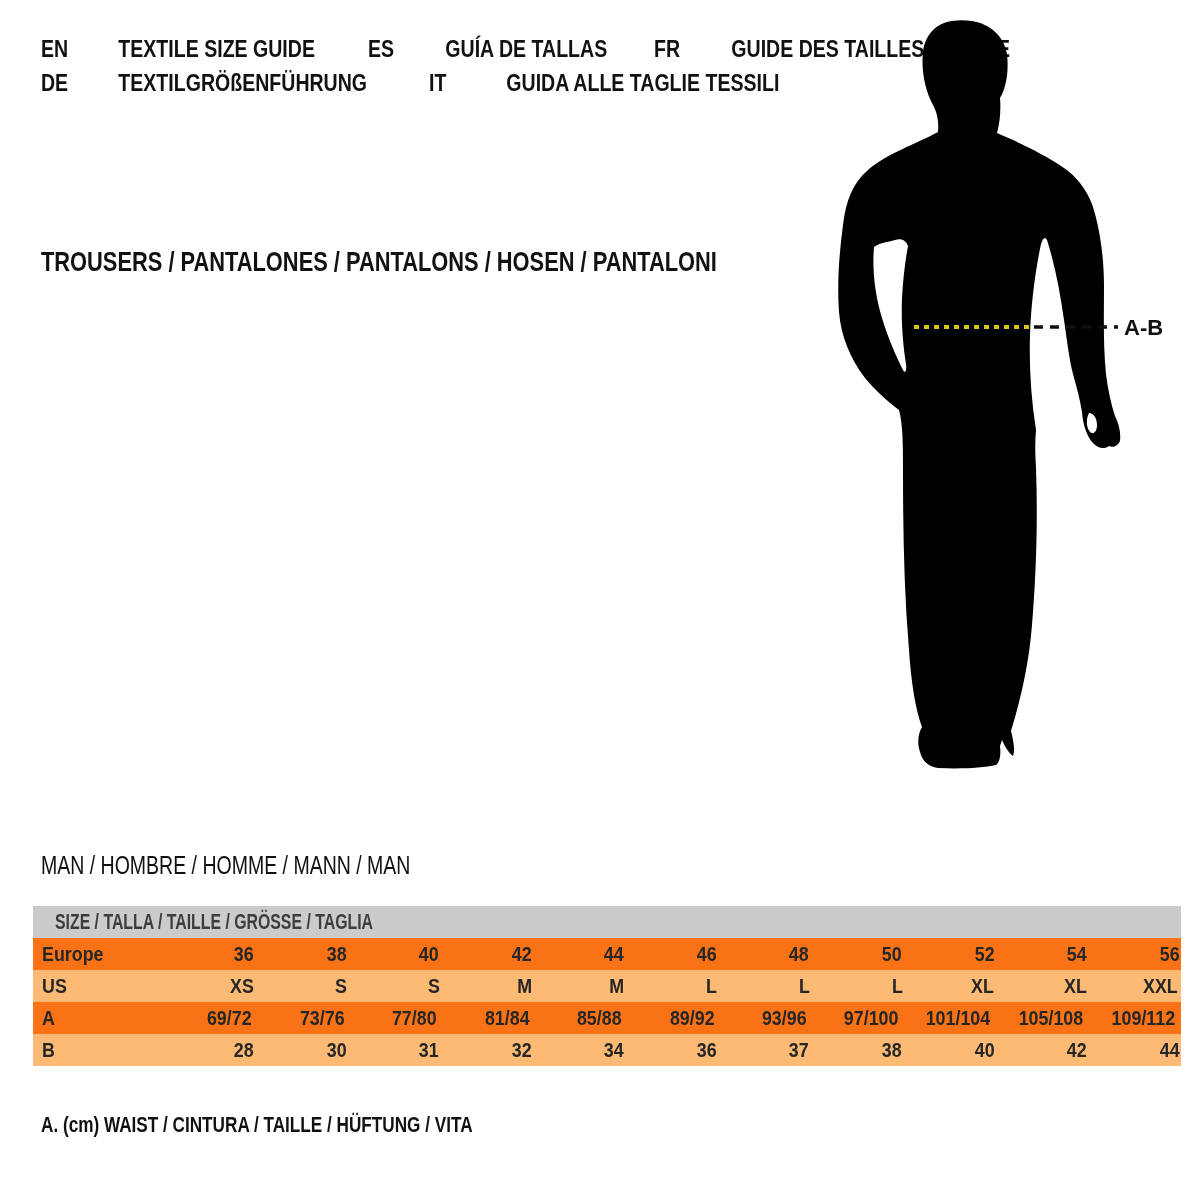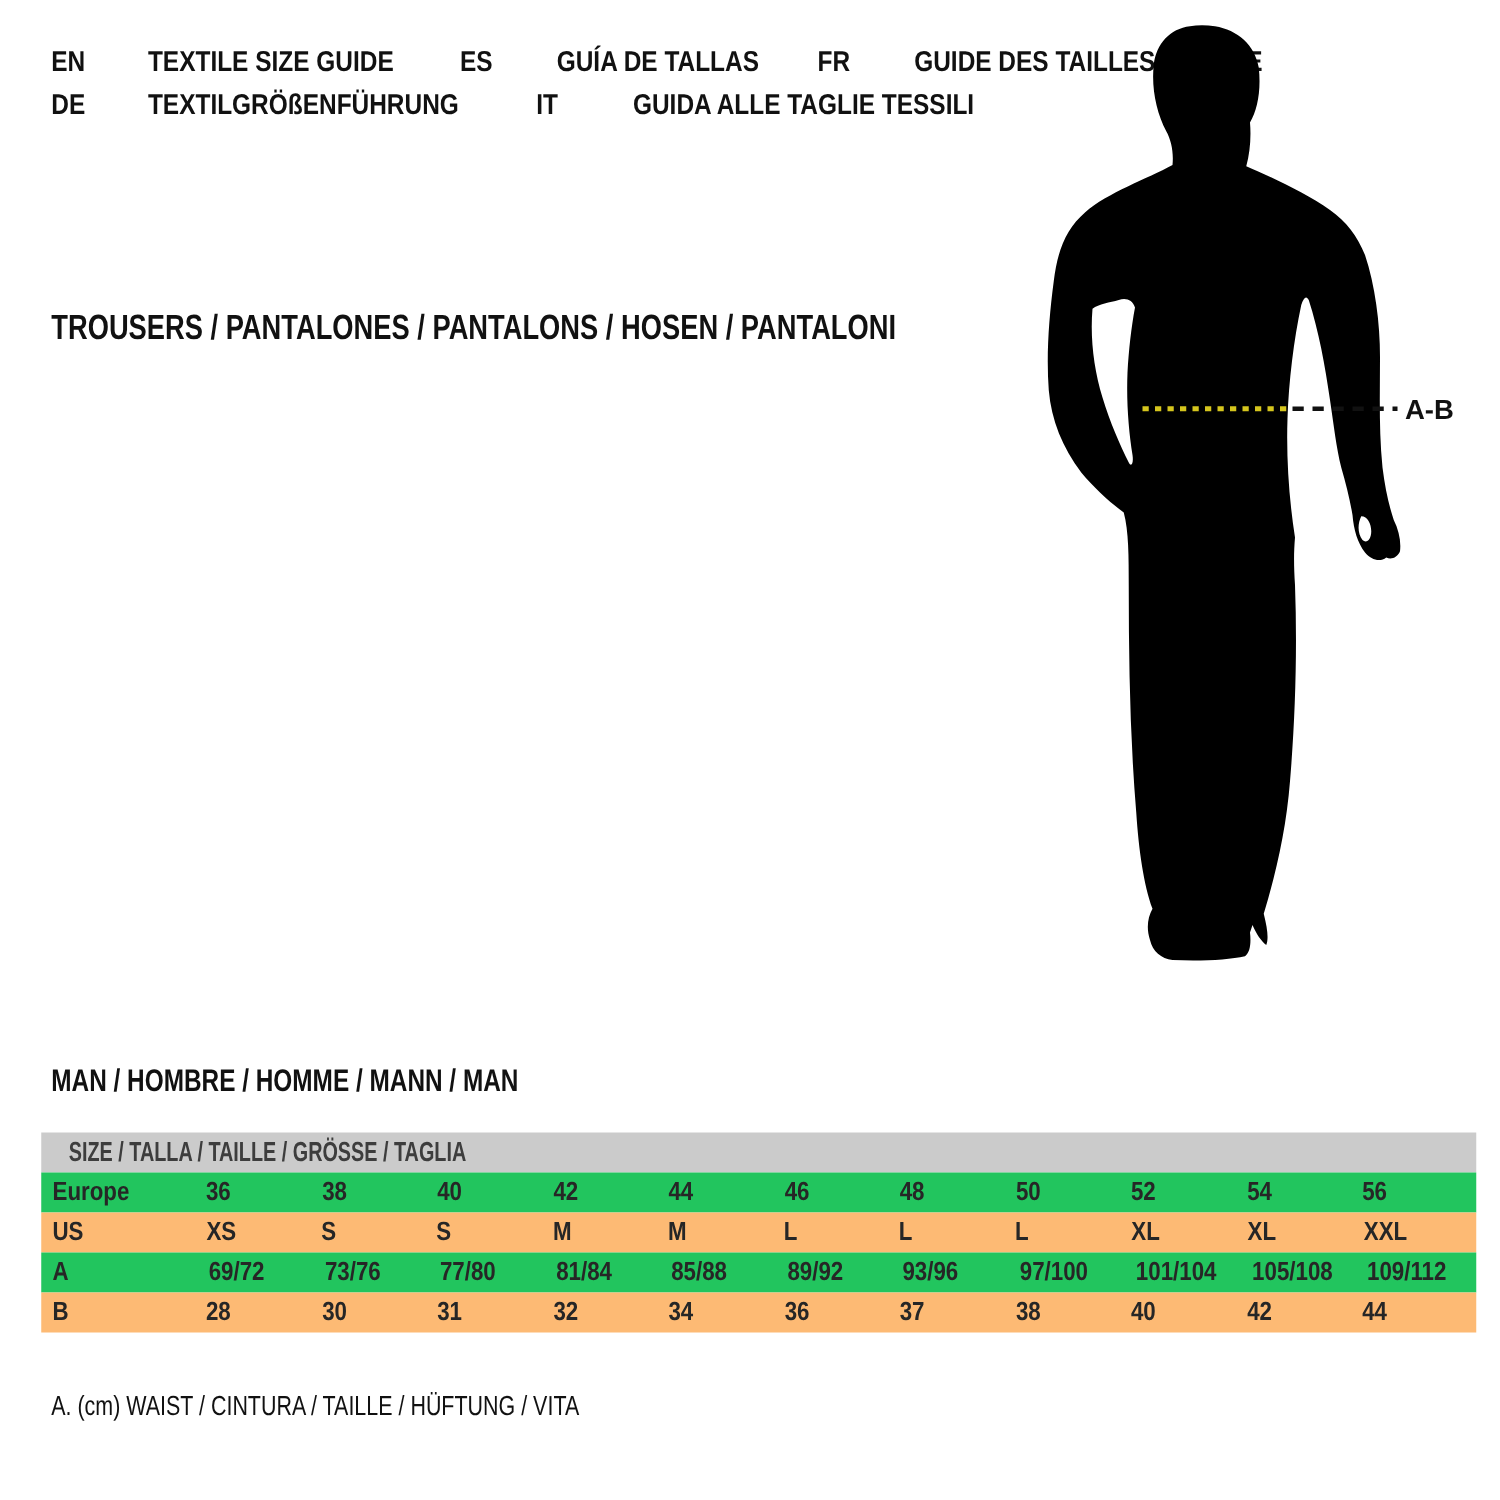--- a/index.html
+++ b/index.html
@@ -25,44 +25,44 @@
   .lang-row .code { display: inline-block; width: 91px; }
 
   
   .category { position: absolute; left: 41px; top: 226px; font-size: 28px; font-weight: bold; line-height: 34px; margin-top: 19px; }
 
   
   .figure-svg { position: absolute; left: 820px; top: 10px; width: 360px; height: 770px; }
   .figure-svg text { font-family: "Liberation Sans", sans-serif; font-weight: bold; font-size: 22px; fill: #111; }
 
   
-  .gender { position: absolute; left: 41px; top: 848px; font-size: 25px; font-weight: bold; line-height: 34px; }
+  .gender { position: absolute; left: 41px; top: 848px; font-size: 25px; font-weight: normal; line-height: 34px; }
 
   
   .size-table { position: absolute; left: 33px; top: 906px; width: 1148px; }
   .thead {
     height: 32px; line-height: 32px;
     background: #cbcbcb; color: #3d3d3d;
     font-size: 22px; font-weight: bold;
     padding-left: 22px;
   }
-  .trow { display: flex; height: 32px; line-height: 32px; background: #22c55e; }
+  .trow { display: flex; height: 32px; line-height: 32px; background: #f97316; }
   .trow.stripe { background: #fdba74; }
   .tlabel {
     width: 130px; padding-left: 9px;
     font-size: 21px; font-weight: bold; color: #262626;
   }
   .tcell {
-    flex: 1; text-align: left;
+    flex: 1; text-align: right;
     font-size: 21px; font-weight: bold; color: #262626;
   }
 
   
   .notes { position: absolute; left: 41px; top: 1108px; }
-  .note { height: 34px; line-height: 34px; font-size: 22px; font-weight: normal; }
+  .note { height: 34px; line-height: 34px; font-size: 22px; font-weight: bold; }
 </style>
 </head>
 <body>
 
 <div class="page">
 
   <div class="langs">
     <div class="lang-row condL">
       <span class="code">EN</span><span>TEXTILE SIZE GUIDE</span>
     </div>

